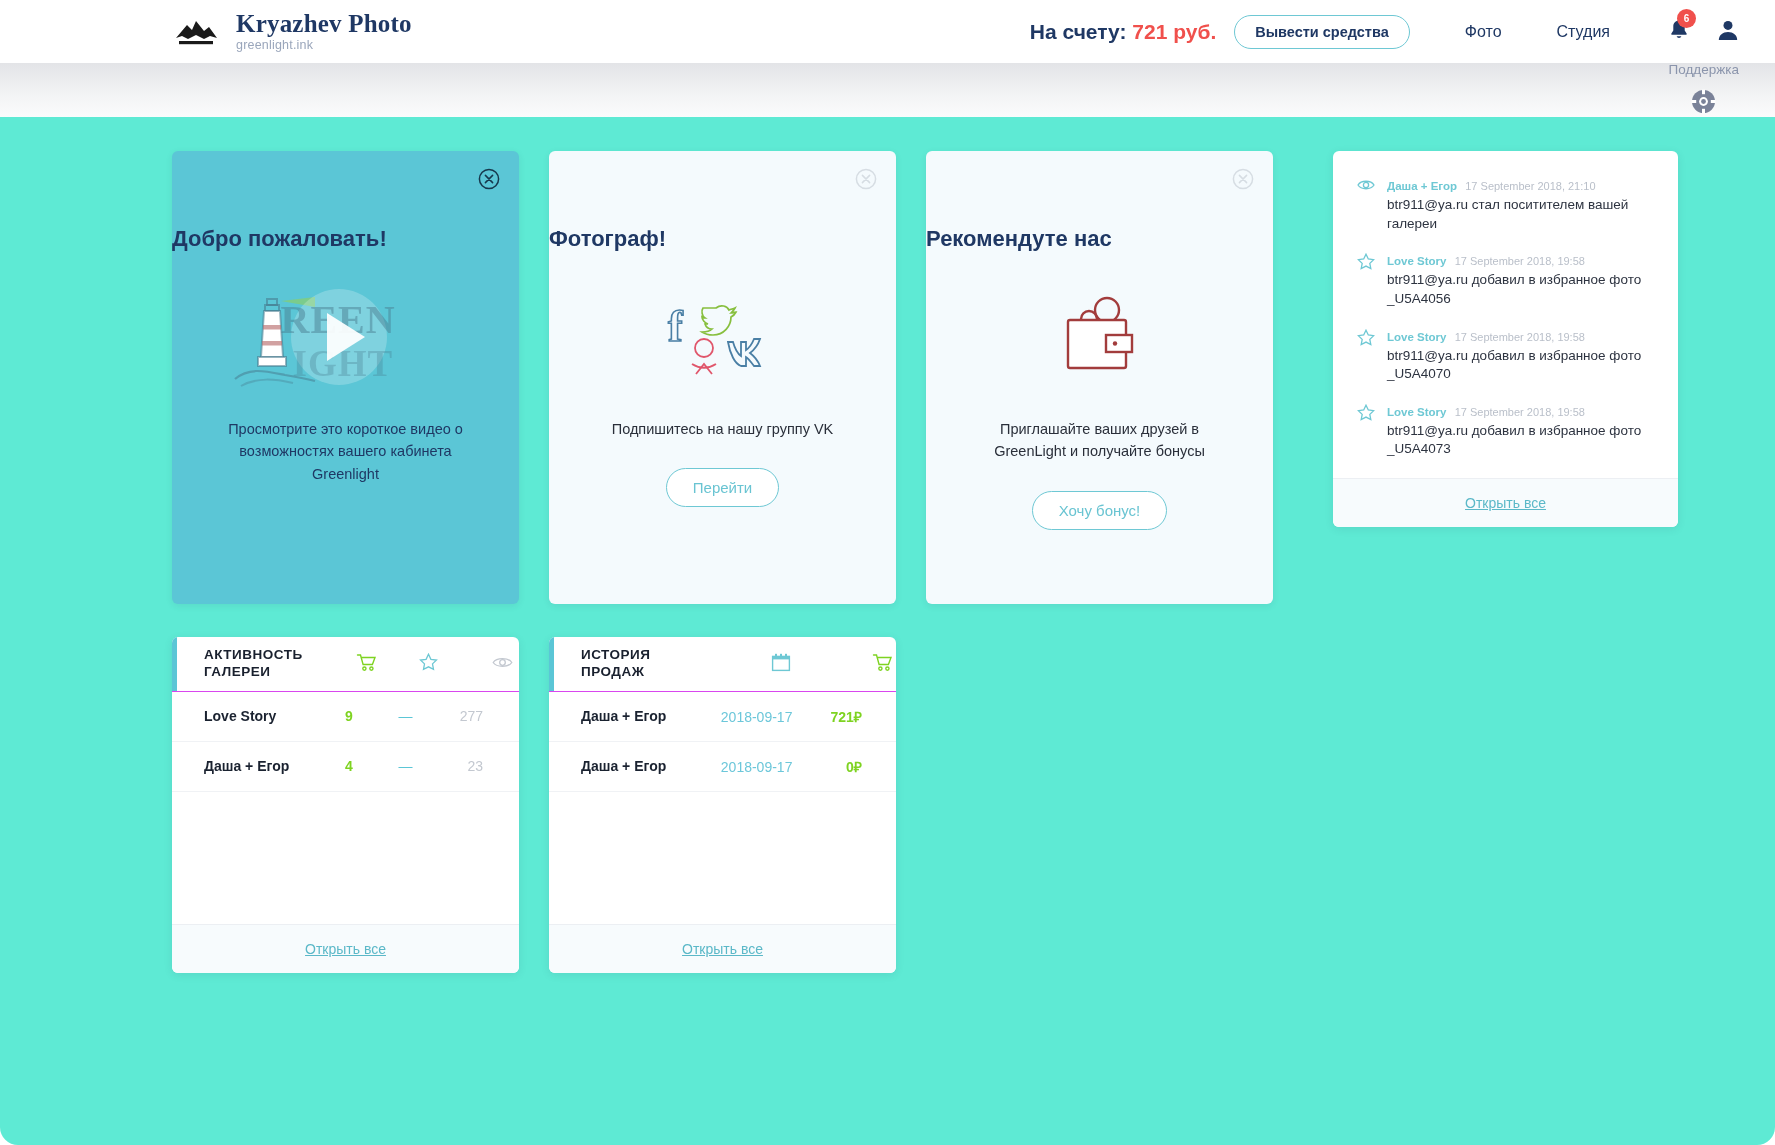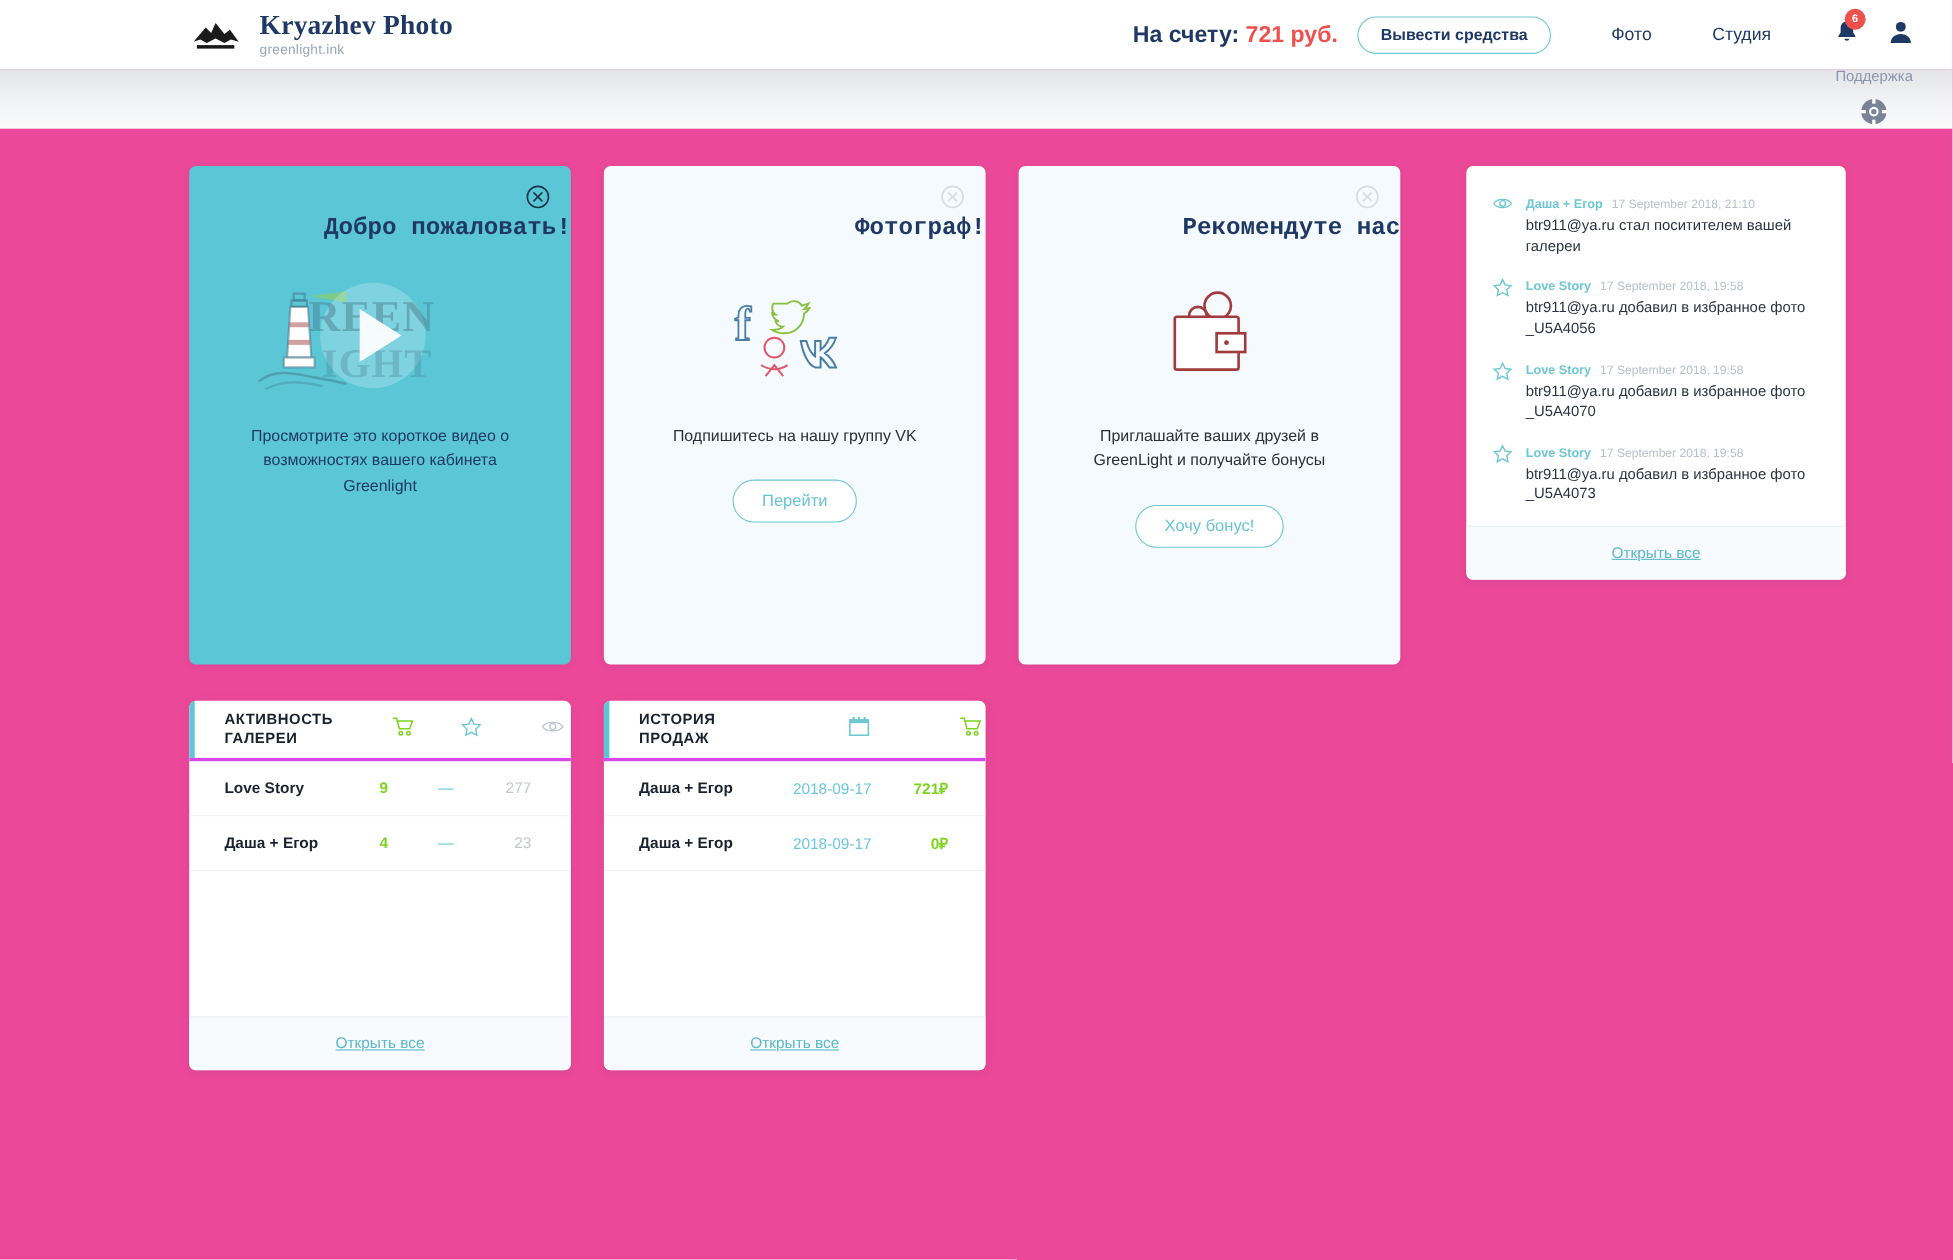--- a/index.html
+++ b/index.html
@@ -2,21 +2,21 @@
 <html><head>
 <meta charset="utf-8">
 <style>
   * { box-sizing: border-box; margin: 0; padding: 0; }
   html, body {
     width: 1775px; height: 1145px;
     font-family: "Liberation Sans", sans-serif;
     background: #ffffff;
     overflow: hidden;
   }
-  .page { position: relative; width: 1775px; height: 1145px; background:#ec4899; }
+  .page { position: relative; width: 1775px; height: 1145px; background:#5eead4;border-radius:18px; }
 
   
   .header {
     position: relative;
     height: 63px;
     background: #ffffff;
     display: flex;
     align-items: center;
     padding: 0 35px 0 170px;
   }
@@ -108,26 +108,26 @@
     flex: 0 0 auto;
   }
   .promo-card.teal { background:#5bc6d6; }
   .promo-card.light { background:#f4fafd; }
 
   .promo-close {
     position:absolute; top:17px; right:19px;
     width: 22px; height:22px; cursor:pointer;
   }
   .promo-title {
-    text-align:right;
-    font-family:Liberation Mono, monospace;
+    text-align:left;
+    font-family:Liberation Sans, sans-serif;
     font-weight:bold;
     font-size: 22px;
     color:#1f3864;
-    margin-top: 44px;
+    margin-top: 75px;
   }
   .promo-art {
     height: 160px;
     display:flex; align-items:center; justify-content:center;
     position:relative;
     margin-top: 6px;
   }
   .promo-text {
     text-align:center;
     font-size: 14.5px;
@@ -224,21 +224,21 @@
     background:#fff;
     border-radius: 6px;
     box-shadow: 0 2px 8px rgba(40,60,90,.10);
     display:flex; flex-direction:column;
     overflow:hidden;
     flex: 0 0 auto;
   }
   .stat-head {
     position:relative;
     height: 55px;
-    border-bottom: 3px solid #d946ef;
+    border-bottom: 1px solid #d946ef;
     display:flex; align-items:center;justify-content:space-between;
   }
   .stat-head-title {
     margin-left: 32px;
     font-size: 13.5px; font-weight:bold; color:#19202e;
     letter-spacing:.5px; line-height:1.25; width: 120px;
   }
   .stat-head-icons { display:flex; align-items:center; margin-left: auto; }
   .stat-body { flex:1; }
   .stat-row {

